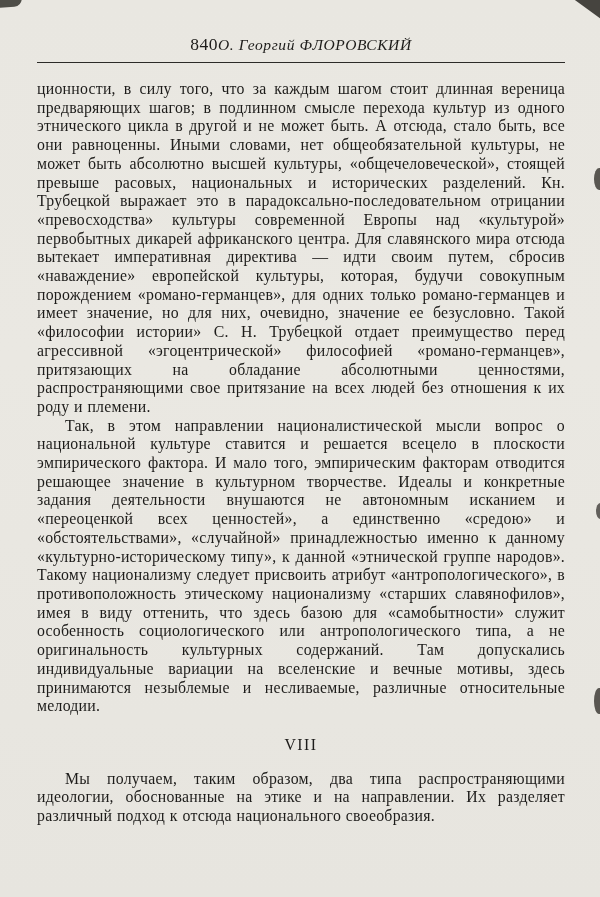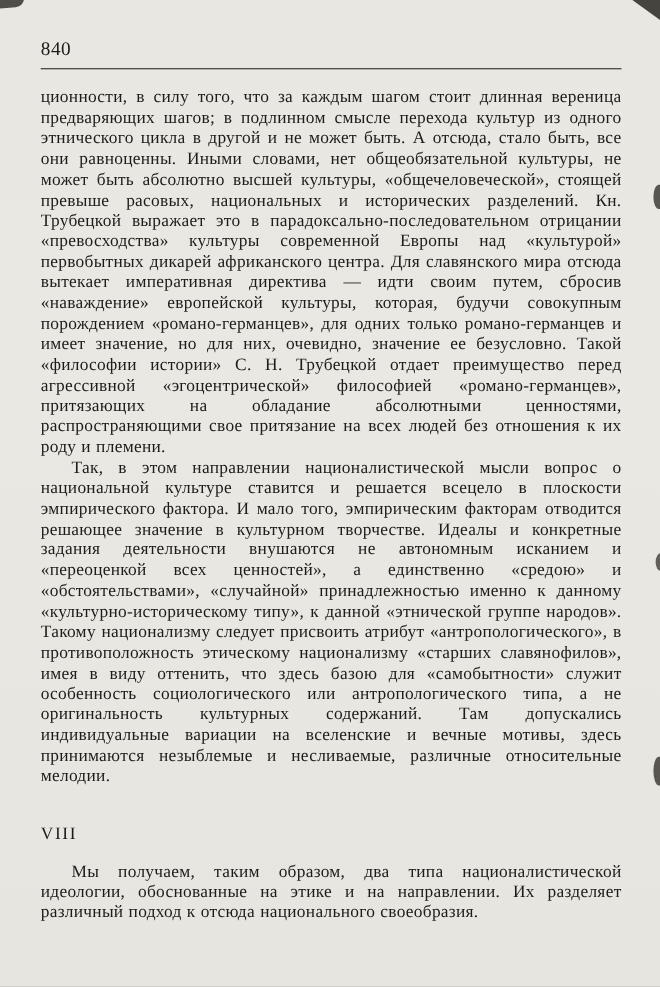--- a/index.html
+++ b/index.html
@@ -12,21 +12,21 @@
     color:#1d1c1a;
     overflow:hidden;
     box-sizing:border-box;
   }
   .content{
     position:absolute;
     top:34px;left:37px;width:528px;
   }
   .page-header{
     display:flex;
-    justify-content:space-between;
+    justify-content:center;
     align-items:baseline;
     border-bottom:1.6px solid #2c2b28;
     padding-bottom:7px;
   }
   .page-number{
     font-size:17.5px;
     letter-spacing:0.5px;
   }
   .running-title{
     font-style:italic;
@@ -38,21 +38,22 @@
     font-size:15.8px;
     line-height:18.7px;
     text-align:justify;
     letter-spacing:0.25px;
     word-spacing:0.5px;
   }
   .para{margin:0;}
   .para.indent{text-indent:28px;}
   .em{}
   .section-heading{
-    margin:34px 0 15px 0;
+    text-align:center;
+    margin:20px 0 15px 0;
     font-size:15.8px;
     letter-spacing:1.5px;
   }
   
   .artifact{position:absolute;background:#34322d;}
   .artifact-tl{top:-3px;left:-4px;width:26px;height:10px;border-radius:0 0 8px 2px;transform:rotate(-4deg);opacity:.85;}
   .artifact-tr{top:-6px;right:-8px;width:46px;height:30px;clip-path:polygon(100% 0,10% 0,100% 100%);opacity:.9;}
   .artifact-r1{top:168px;right:-4px;width:10px;height:22px;border-radius:60% 0 0 60%;opacity:.8;}
   .artifact-r2{top:503px;right:-5px;width:9px;height:16px;border-radius:60% 0 0 60%;opacity:.75;}
   .artifact-r3{top:688px;right:-4px;width:10px;height:26px;border-radius:60% 0 0 60%;opacity:.8;}
@@ -63,21 +64,22 @@
 <div class="page">
   <div class="artifact artifact-tl"></div>
   <div class="artifact artifact-tr"></div>
   <div class="artifact artifact-r1"></div>
   <div class="artifact artifact-r2"></div>
   <div class="artifact artifact-r3"></div>
 
   <div class="content">
     <div class="page-header">
       <span class="page-number">840</span>
+      <span class="running-title">О. Георгий ФЛОРОВСКИЙ</span>
     </div>
     <div class="text-body">
         <p class="para"><span>ционности, в силу того, что за каждым шагом стоит длинная вереница предваряющих шагов; в подлинном смысле перехода культур из одного этнического цикла в другой и не может быть. А отсюда, стало быть, все они равноценны. Иными словами, нет общеобязательной культуры, не может быть абсолютно высшей культуры, «общечеловеческой», стоящей превыше расовых, национальных и исторических разделений. Кн. Трубецкой выражает это в парадоксально-последовательном отрицании «превосходства» культуры современной Европы над «культурой» первобытных дикарей африканского центра. Для славянского мира отсюда вытекает императивная директива — идти своим путем, сбросив «наваждение» европейской культуры, которая, будучи совокупным порождением «романо-германцев», для одних только романо-германцев и имеет значение, но </span><span class="em">для них,</span><span> очевидно, значение ее </span><span class="em">безусловно.</span><span> Такой «философии истории» С. Н. Трубецкой отдает преимущество перед агрессивной «эгоцентрической» философией «романо-германцев», притязающих на обладание абсолютными ценностями, распространяющими свое притязание на всех людей без отношения к их роду и племени.</span></p>
         <p class="para indent"><span>Так, в этом направлении националистической мысли вопрос о национальной культуре ставится и решается всецело в плоскости эмпирического фактора. И мало того, эмпирическим факторам отводится решающее значение в культурном творчестве. Идеалы и конкретные задания деятельности внушаются не автономным исканием и «переоценкой всех ценностей», а единственно «средою» и «обстоятельствами», «случайной» принадлежностью именно к данному «культурно-историческому типу», к данной «этнической группе народов». Такому национализму следует присвоить атрибут </span><span class="em">«антропологического»,</span><span> в противоположность </span><span class="em">этическому</span><span> национализму «старших славянофилов», имея в виду оттенить, что здесь базою для «самобытности» служит особенность социологического или антропологического типа, а не оригинальность культурных содержаний. Там допускались индивидуальные вариации на вселенские и вечные мотивы, здесь принимаются незыблемые и несливаемые, различные относительные мелодии.</span></p>
         <div class="section-heading">VIII</div>
-        <p class="para indent"><span>Мы получаем, таким образом, два типа националистической идеологии, обоснованные на </span><span class="em">этике</span><span> и на </span><span class="em">направлении.</span><span> Их разделяет различный подход к отсюда национального своеобразия.</span></p>
+        <p class="para indent"><span>Мы получаем, таким образом, два типа распространяющими идеологии, обоснованные на </span><span class="em">этике</span><span> и на </span><span class="em">направлении.</span><span> Их разделяет различный подход к отсюда национального своеобразия.</span></p>
       </div>
   </div>
 </div>
 
 </body></html>

